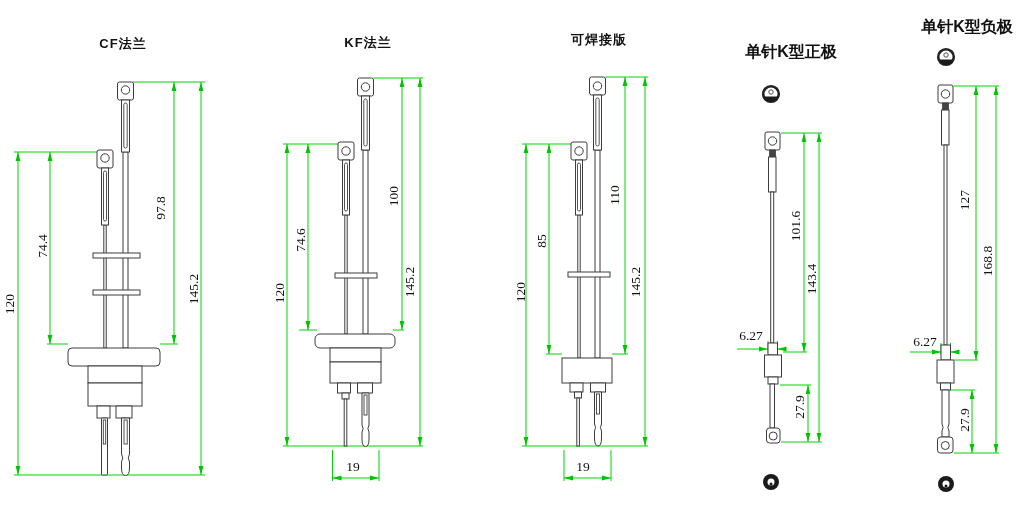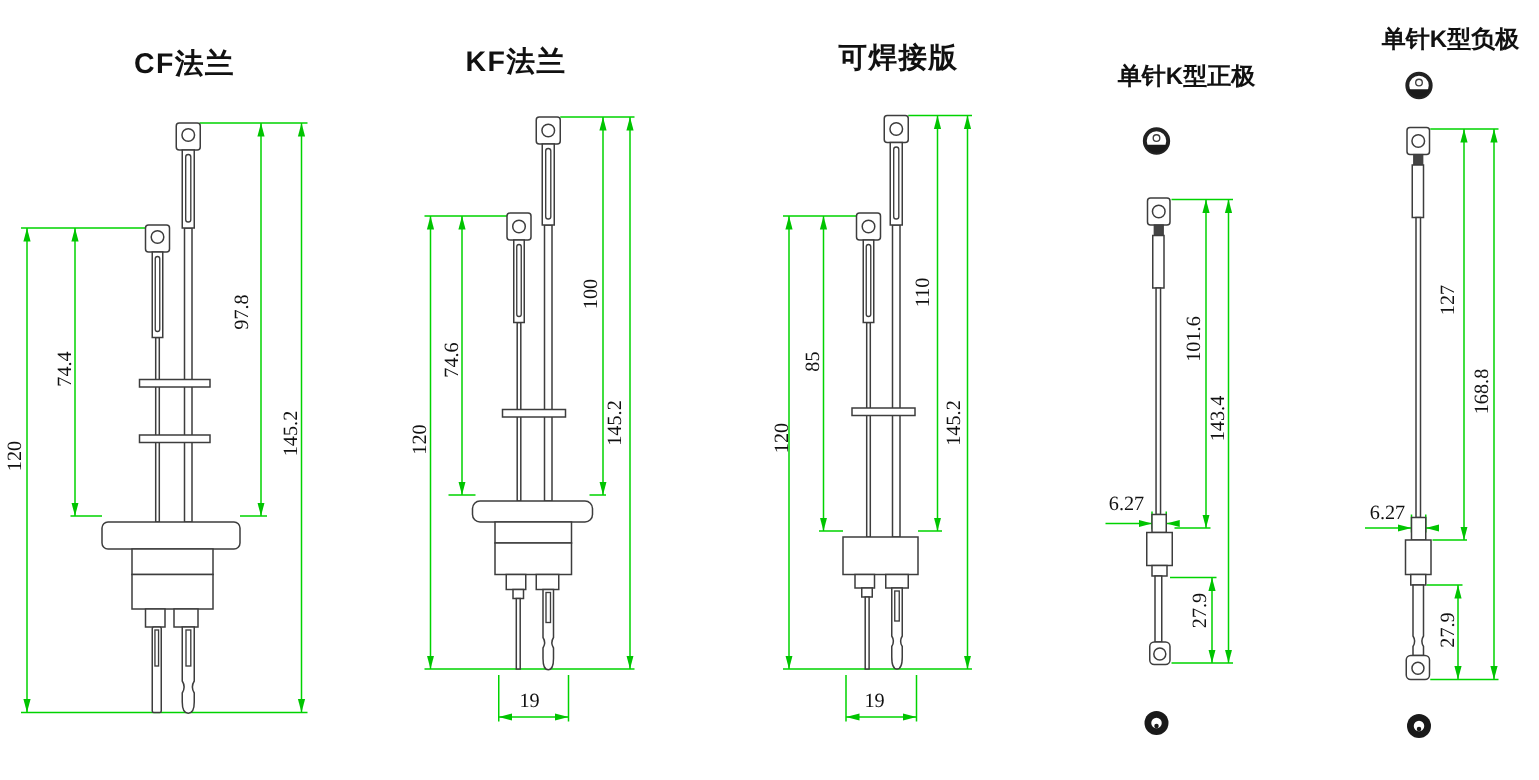--- a/index.html
+++ b/index.html
@@ -4,21 +4,21 @@
 <style>
   html,body{margin:0;padding:0;background:#fff;}
   #canvas{
     position:relative;width:1026px;height:520px;background:#ffffff;overflow:hidden;
     font-family:"Liberation Sans","DejaVu Sans",sans-serif;
   }
   #drawing{position:absolute;left:0;top:0;}
   .lbl{position:absolute;white-space:nowrap;color:#1a1a1a;
        transform:translate(-50%,-50%);line-height:1;}
   .rot{transform:translate(-50%,-50%) rotate(-90deg);}
-  .title{font-size:19px;font-weight:bold;letter-spacing:1px;color:#111;}
+  .title{font-size:13px;font-weight:bold;letter-spacing:1px;color:#111;}
   .title.sm{font-size:16px;letter-spacing:0;}
   .dim{font-size:13.5px;font-family:"Liberation Serif","DejaVu Serif",serif;color:#111;}
   
   .o{fill:#ffffff;stroke:#3d3d3d;stroke-width:1;}
   .od{fill:#444444;stroke:#3d3d3d;stroke-width:0.8;}
   .slot{fill:none;stroke:#3d3d3d;stroke-width:0.9;}
   .g{fill:none;stroke:#00d300;stroke-width:1;}
   .ring{fill:#ffffff;stroke:#222222;stroke-width:2.6;}
   .blk{fill:#1a1a1a;stroke:none;}
 </style>
@@ -224,21 +224,21 @@
     </g>
     <g>
       <circle class="blk" cx="946" cy="484" r="8"></circle>
       <circle cx="946" cy="484" r="3.5" fill="#ffffff"></circle>
       <circle class="blk" cx="946" cy="486" r="1.5"></circle>
     </g>
   </g>
 </svg>
 
   <div class="lbl title" style="left:123px;top:43px">CF法兰</div>
-  <div class="lbl title" style="left:344px;top:42px">KF法兰</div>
+  <div class="lbl title" style="left:368px;top:42px">KF法兰</div>
   <div class="lbl title" style="left:599px;top:39px">可焊接版</div>
   <div class="lbl title sm" style="left:791px;top:52px">单针K型正极</div>
   <div class="lbl title sm" style="left:967px;top:27px">单针K型负极</div>
 
   <div class="lbl dim rot" style="left:10px;top:304px">120</div>
   <div class="lbl dim rot" style="left:43px;top:246px">74.4</div>
   <div class="lbl dim rot" style="left:161px;top:208px">97.8</div>
   <div class="lbl dim rot" style="left:194px;top:289px">145.2</div>
 
   <div class="lbl dim rot" style="left:280px;top:293px">120</div>

